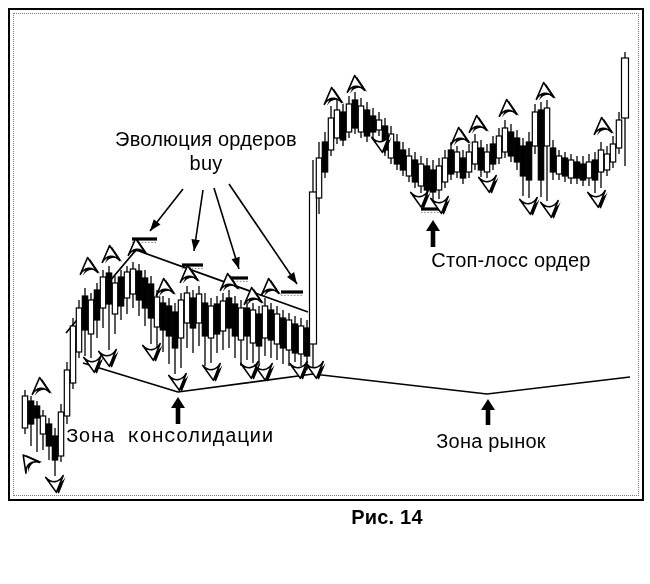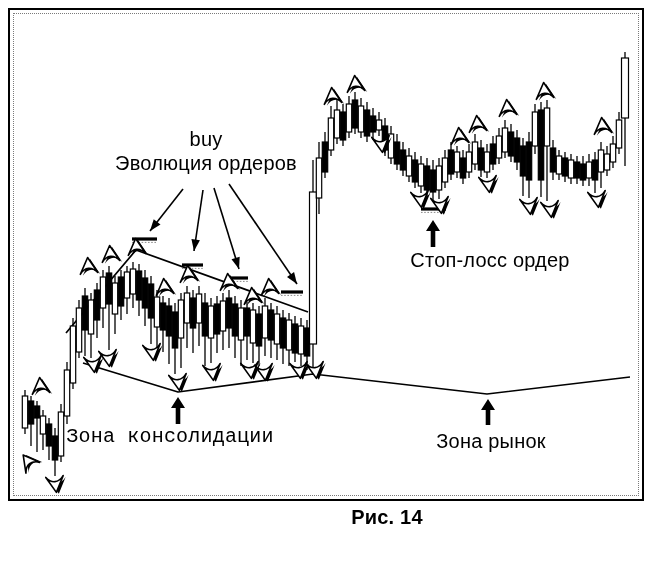--- a/index.html
+++ b/index.html
@@ -16,21 +16,21 @@
     position:absolute;left:3px;top:3px;right:3px;bottom:3px;
     border:1px dotted #7a7a7a;
   }
   svg.overlay{position:absolute;left:0;top:0;z-index:5;pointer-events:none;}
   .lbl{
     position:absolute;z-index:10;text-align:center;white-space:nowrap;
     font-size:20px;line-height:1.22;color:#000;letter-spacing:0.2px;
     transform:translateX(-50%);
   }
   .lbl-buy{left:206px;top:127px;}
-  .lbl-stop{left:490px;top:248px;}
+  .lbl-stop{left:511px;top:248px;}
   .lbl-consol{left:170px;top:425px;font-family:Liberation Mono, monospace;}
   .lbl-trade{left:491px;top:429px;}
   .caption{position:absolute;left:0;top:505px;width:650px;z-index:10;margin-left:48px;}
   .fig-num{
     text-align:center;font-weight:bold;font-size:20px;line-height:1.2;
     padding-left:28px;letter-spacing:0.2px;
   }
   .fig-title{
     text-align:center;font-size:20px;line-height:1.2;margin-top:11px;
     letter-spacing:0.2px;
@@ -401,22 +401,22 @@
     <line x1="214" y1="188" x2="239" y2="269" stroke="#000000" stroke-width="1.6"></line>
     <polygon points="239,269 239.7172325202969,256.74334558242634 231.49972966439523,259.2796118959762" fill="#000000"></polygon>
     <line x1="229" y1="184" x2="297" y2="284" stroke="#000000" stroke-width="1.6"></line>
     <polygon points="297,284 294.08921871271525,272.0724121341491 286.9776507949173,276.90827831825175" fill="#000000"></polygon>
     <polygon points="433,220 426,231 430.7,231 430.7,247 435.3,247 435.3,231 440,231" fill="#000000"></polygon>
     <polygon points="178,397 171,408 175.7,408 175.7,424 180.3,424 180.3,408 185,408" fill="#000000"></polygon>
     <polygon points="488,399 481,410 485.7,410 485.7,425 490.3,425 490.3,410 495,410" fill="#000000"></polygon>
   </svg>
 
 <div class="lbl lbl-buy">
+  <div>Эволюция ордеров</div>
   <div>buy</div>
-  <div>Эволюция ордеров</div>
 </div>
 <div class="lbl lbl-stop">Стоп-лосс ордер</div>
 <div class="lbl lbl-consol">Зона консолидации</div>
 <div class="lbl lbl-trade">Зона рынок</div>
 
 <div class="caption">
   <div class="fig-num">Рис. 14</div>
 </div>
 
 </body></html>

